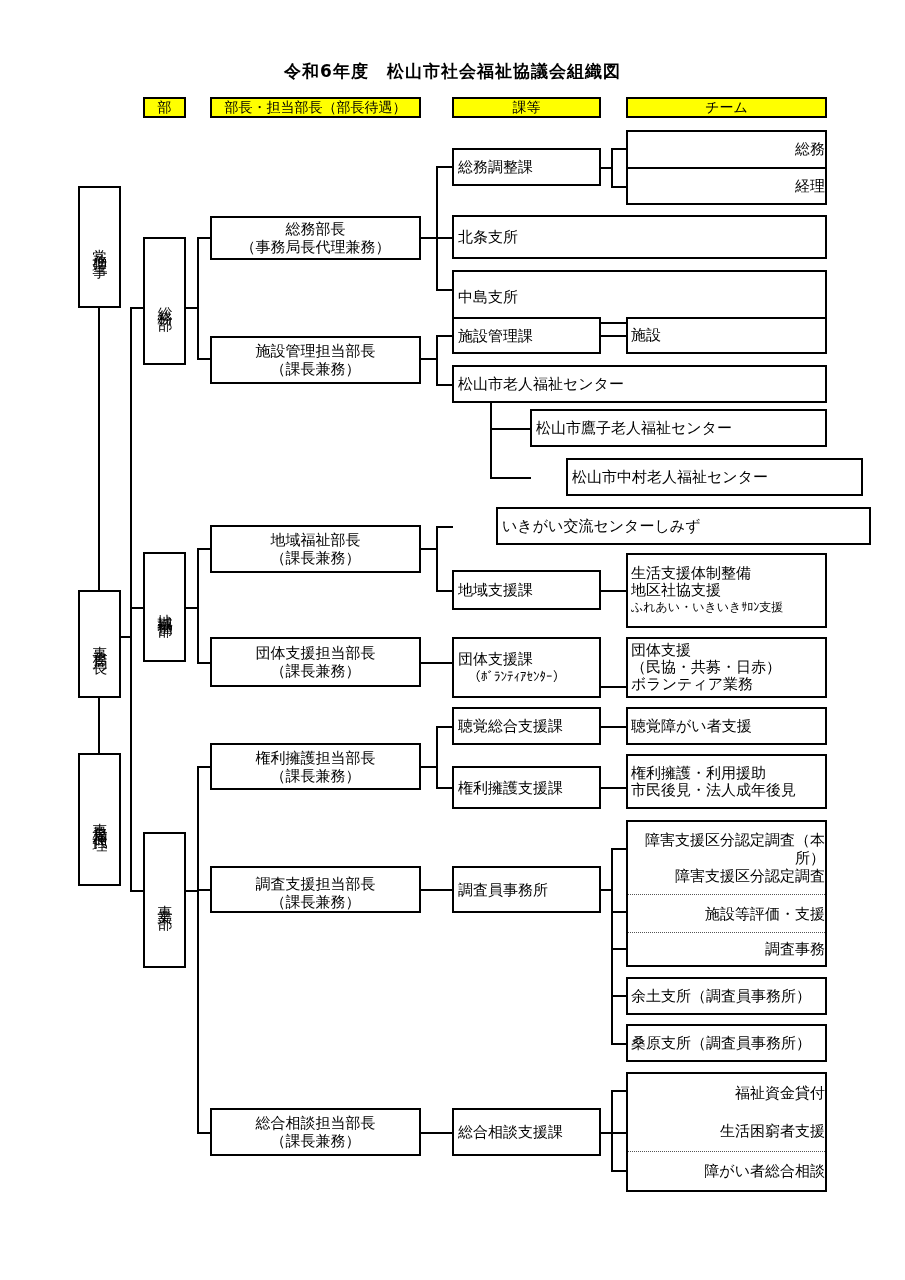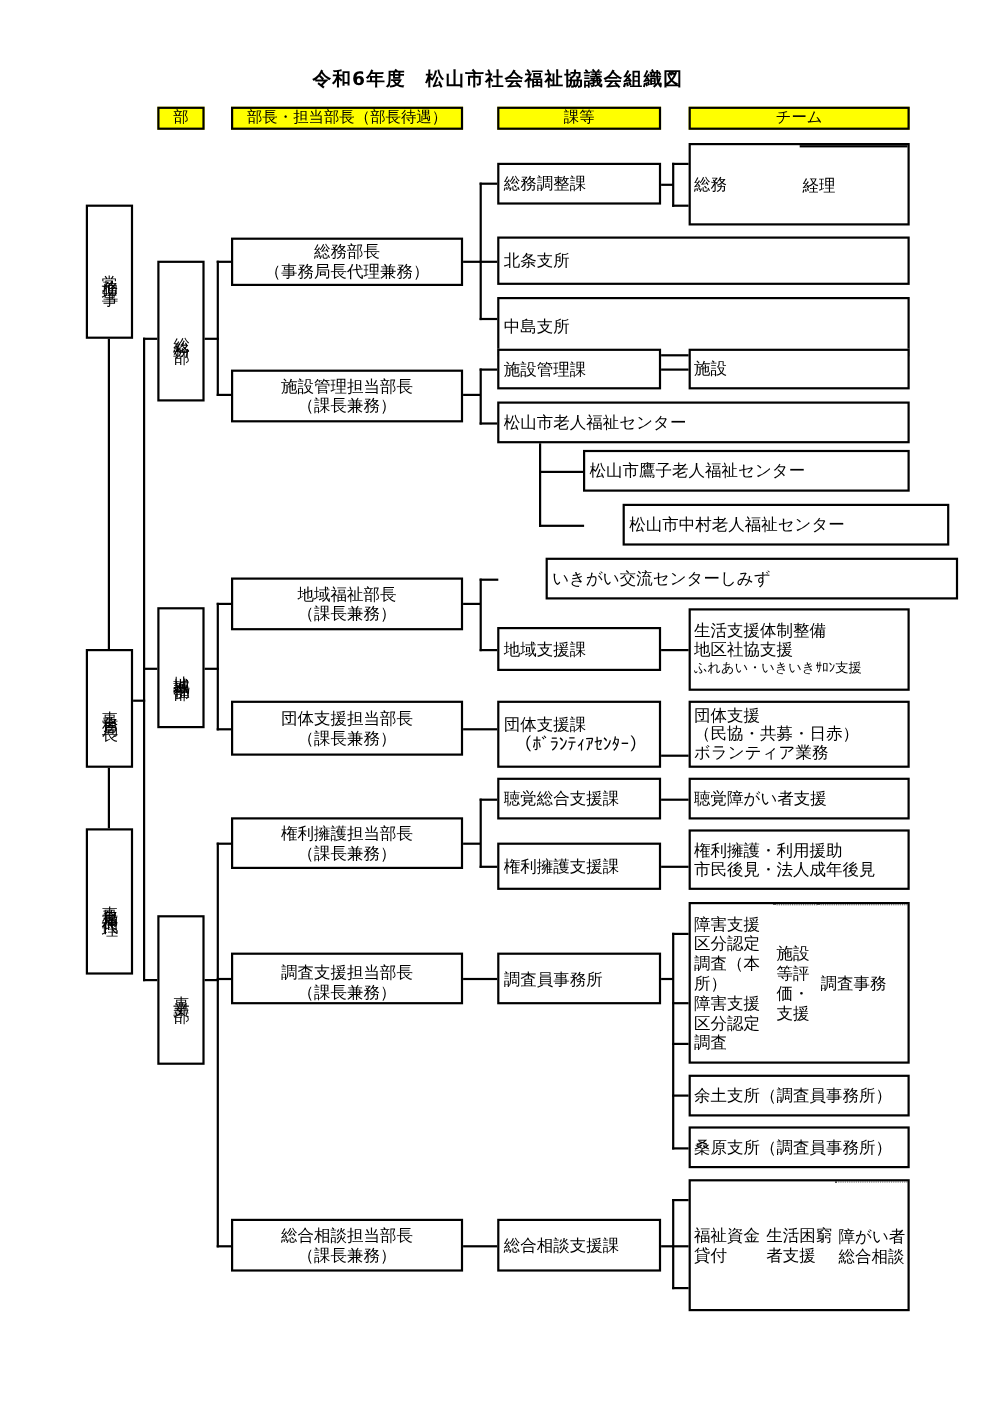--- a/index.html
+++ b/index.html
@@ -11,22 +11,22 @@
   .hdr { background:#ffff00; border:2px solid #000; height:21px; font-size:14px;
          line-height:17px; text-align:center; white-space:nowrap; overflow:hidden; }
   .box { border:2px solid #000; background:#fff; font-size:15px; }
   .vbox { display:flex; align-items:center; justify-content:center; }
   .vtext { writing-mode:vertical-rl; text-orientation:upright; letter-spacing:5px; font-size:15px; line-height:1; }
   .dir { display:flex; flex-direction:column; align-items:center; justify-content:center; line-height:18px; }
   .sec { display:flex; align-items:center; padding-left:4px; line-height:18px; }
   .sec-col { display:flex; flex-direction:column; justify-content:center; padding-left:4px; line-height:18px; }
   .team-col { display:flex; flex-direction:column; justify-content:center; padding-left:3px; line-height:17px; }
   .small { font-size:12px; }
-  .smaller { font-size:16px; padding-left:10px; }
-  .grp { display:flex; flex-direction:row; }
+  .smaller { font-size:13px; padding-left:10px; }
+  .grp { display:flex; flex-direction:column;text-align:right; }
   .grp > .row { flex:1; display:flex; flex-direction:column; justify-content:center; padding-left:3px; line-height:18px; }
   .grp > .row + .row.solid { border-top:2px solid #000; }
   .grp > .row + .row.dot { border-top:1px dotted #555; }
   .h { position:absolute; height:2px; background:#000; }
   .v { position:absolute; width:2px; background:#000; }
 </style>
 </head>
 <body>
 
 <div class="abs title">令和6年度　松山市社会福祉協議会組織図</div>

